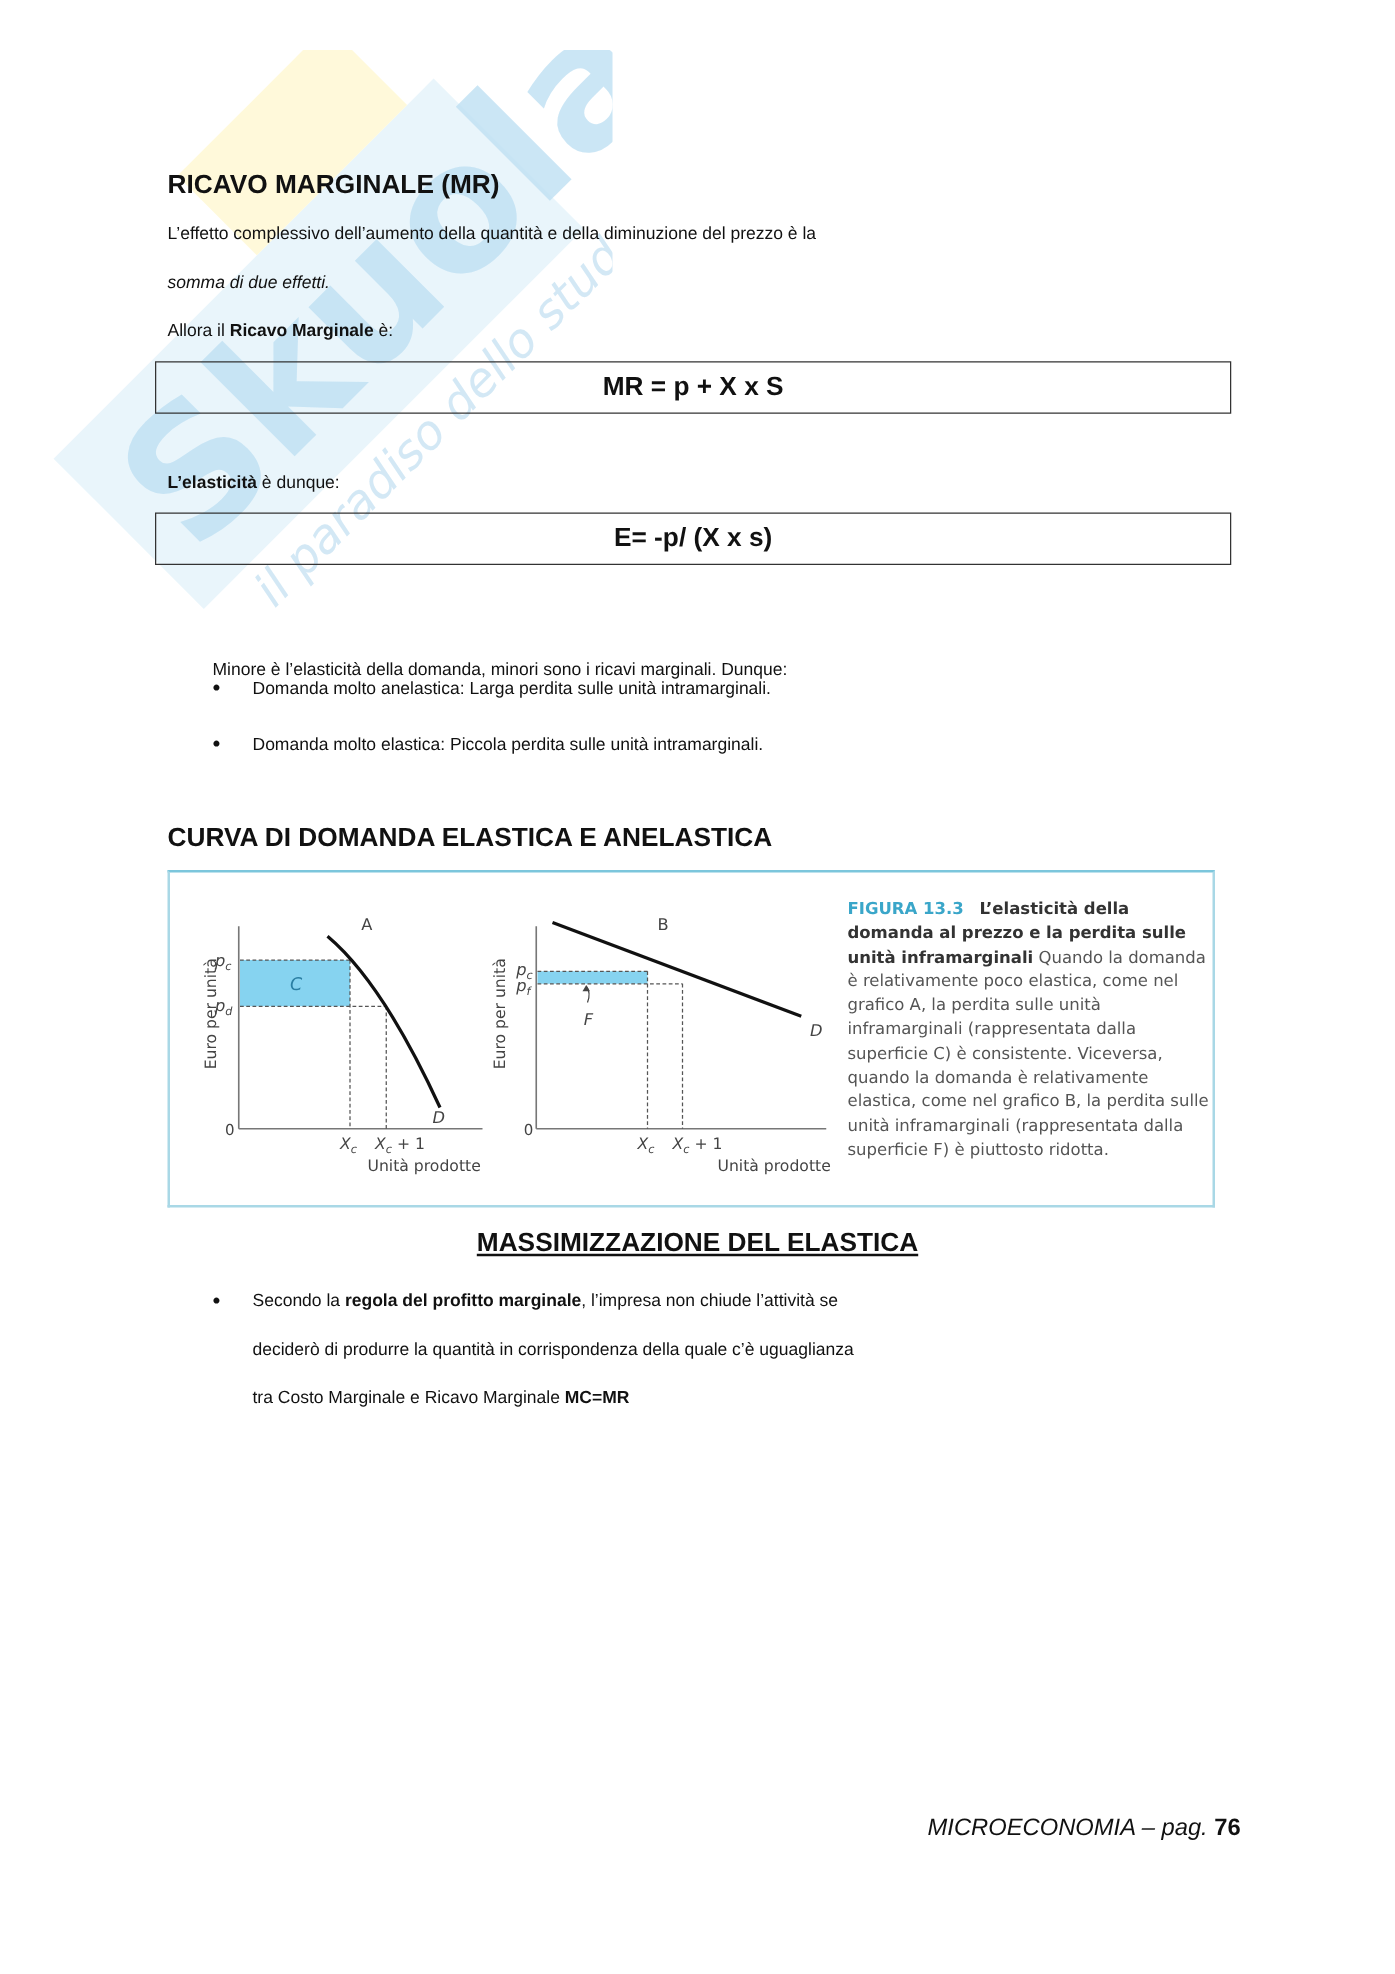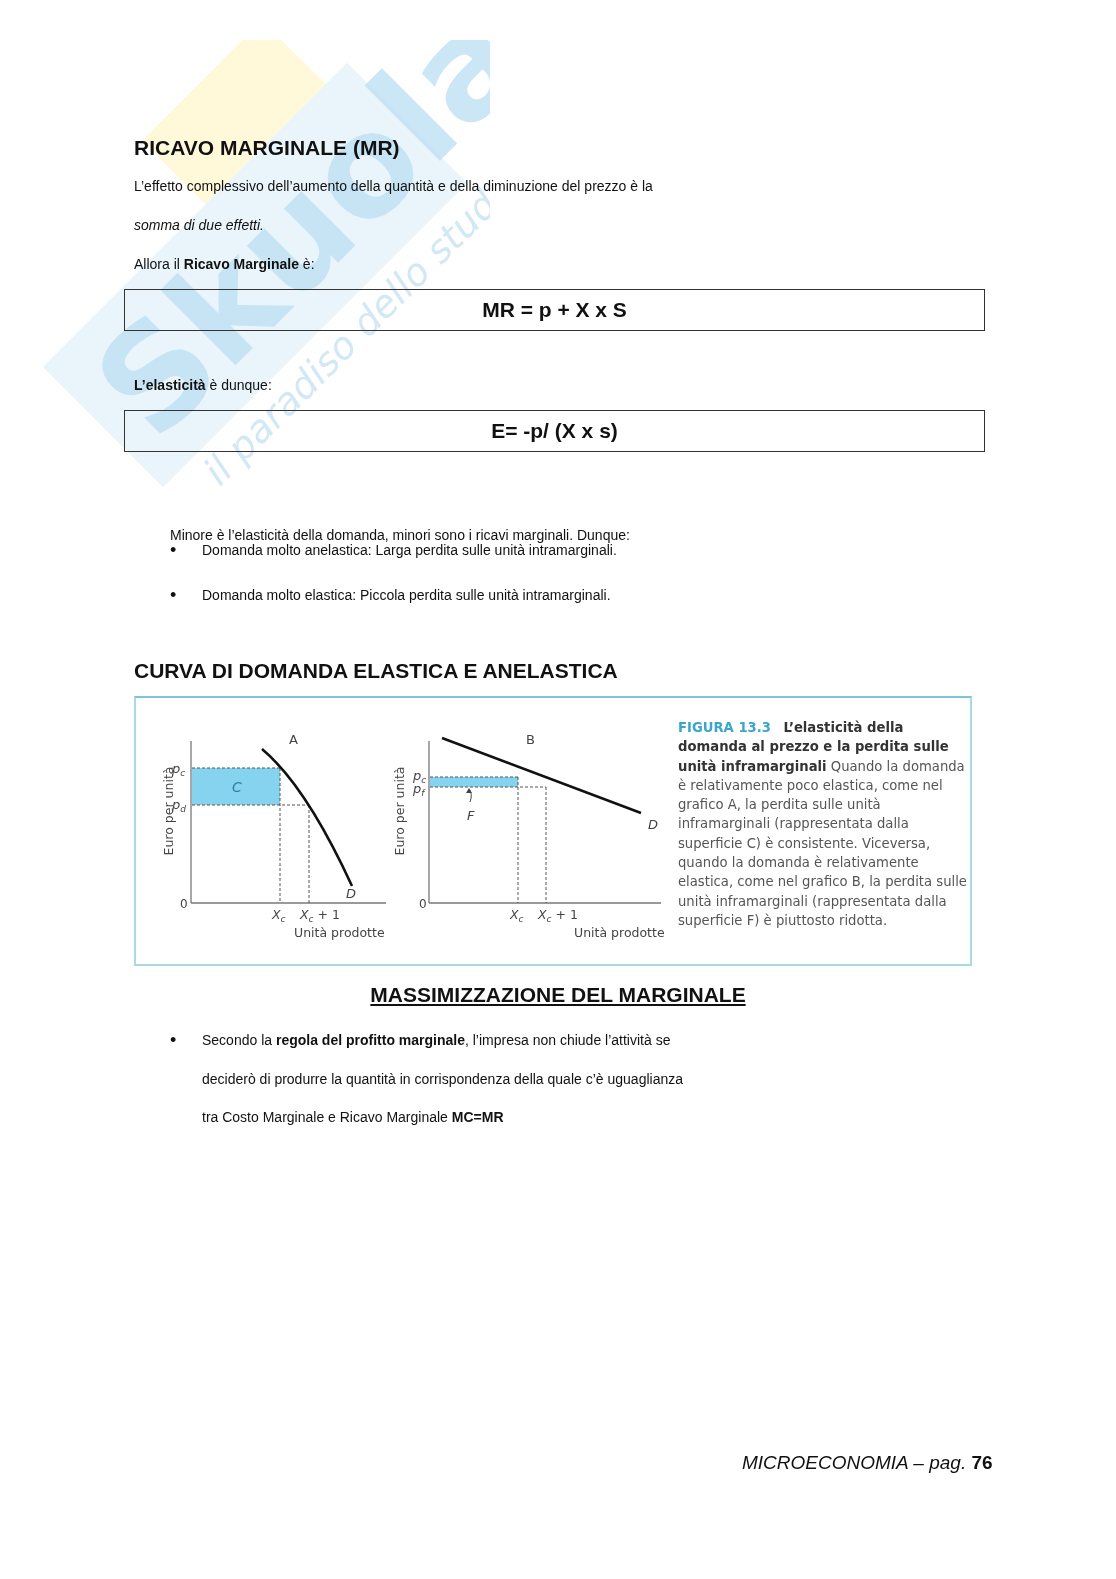--- a/index.html
+++ b/index.html
@@ -108,20 +108,20 @@
       <text x="185" y="221" font-size="12.5" fill="#444">Unità prodotte</text>
     </svg>
 
     <div class="caption">
       <span class="fig-num">FIGURA 13.3</span>&nbsp;&nbsp;
       <span class="fig-title">L’elasticità della domanda al prezzo e la perdita sulle unità inframarginali</span>
       <span>Quando la domanda è relativamente poco elastica, come nel grafico A, la perdita sulle unità inframarginali (rappresentata dalla superficie C) è consistente. Viceversa, quando la domanda è relativamente elastica, come nel grafico B, la perdita sulle unità inframarginali (rappresentata dalla superficie F) è piuttosto ridotta.</span>
     </div>
   </div>
 
-  <div class="center-h"><span>MASSIMIZZAZIONE DEL MARGINALE</span></div>
+  <div class="center-h"><span>MASSIMIZZAZIONE DEL ELASTICA</span></div>
   <div class="bullet" style="top:1030px;">•</div>
   <div class="abs txt" style="left:202px; top:1067px;">deciderò di produrre la quantità in corrispondenza della quale c’è uguaglianza</div>
   <div class="abs txt" style="left:202px; top:1028px;"><span>Secondo la </span><b>regola del profitto marginale</b><span>, l’impresa non chiude l’attività se</span></div>
   <div class="abs txt" style="left:202px; top:1105px;"><span>tra Costo Marginale e Ricavo Marginale </span><b>MC=MR</b></div>
 
   <div class="footer"><span>MICROECONOMIA – pag. </span><span class="num">76</span></div>
 </div>
 
 </body></html>

